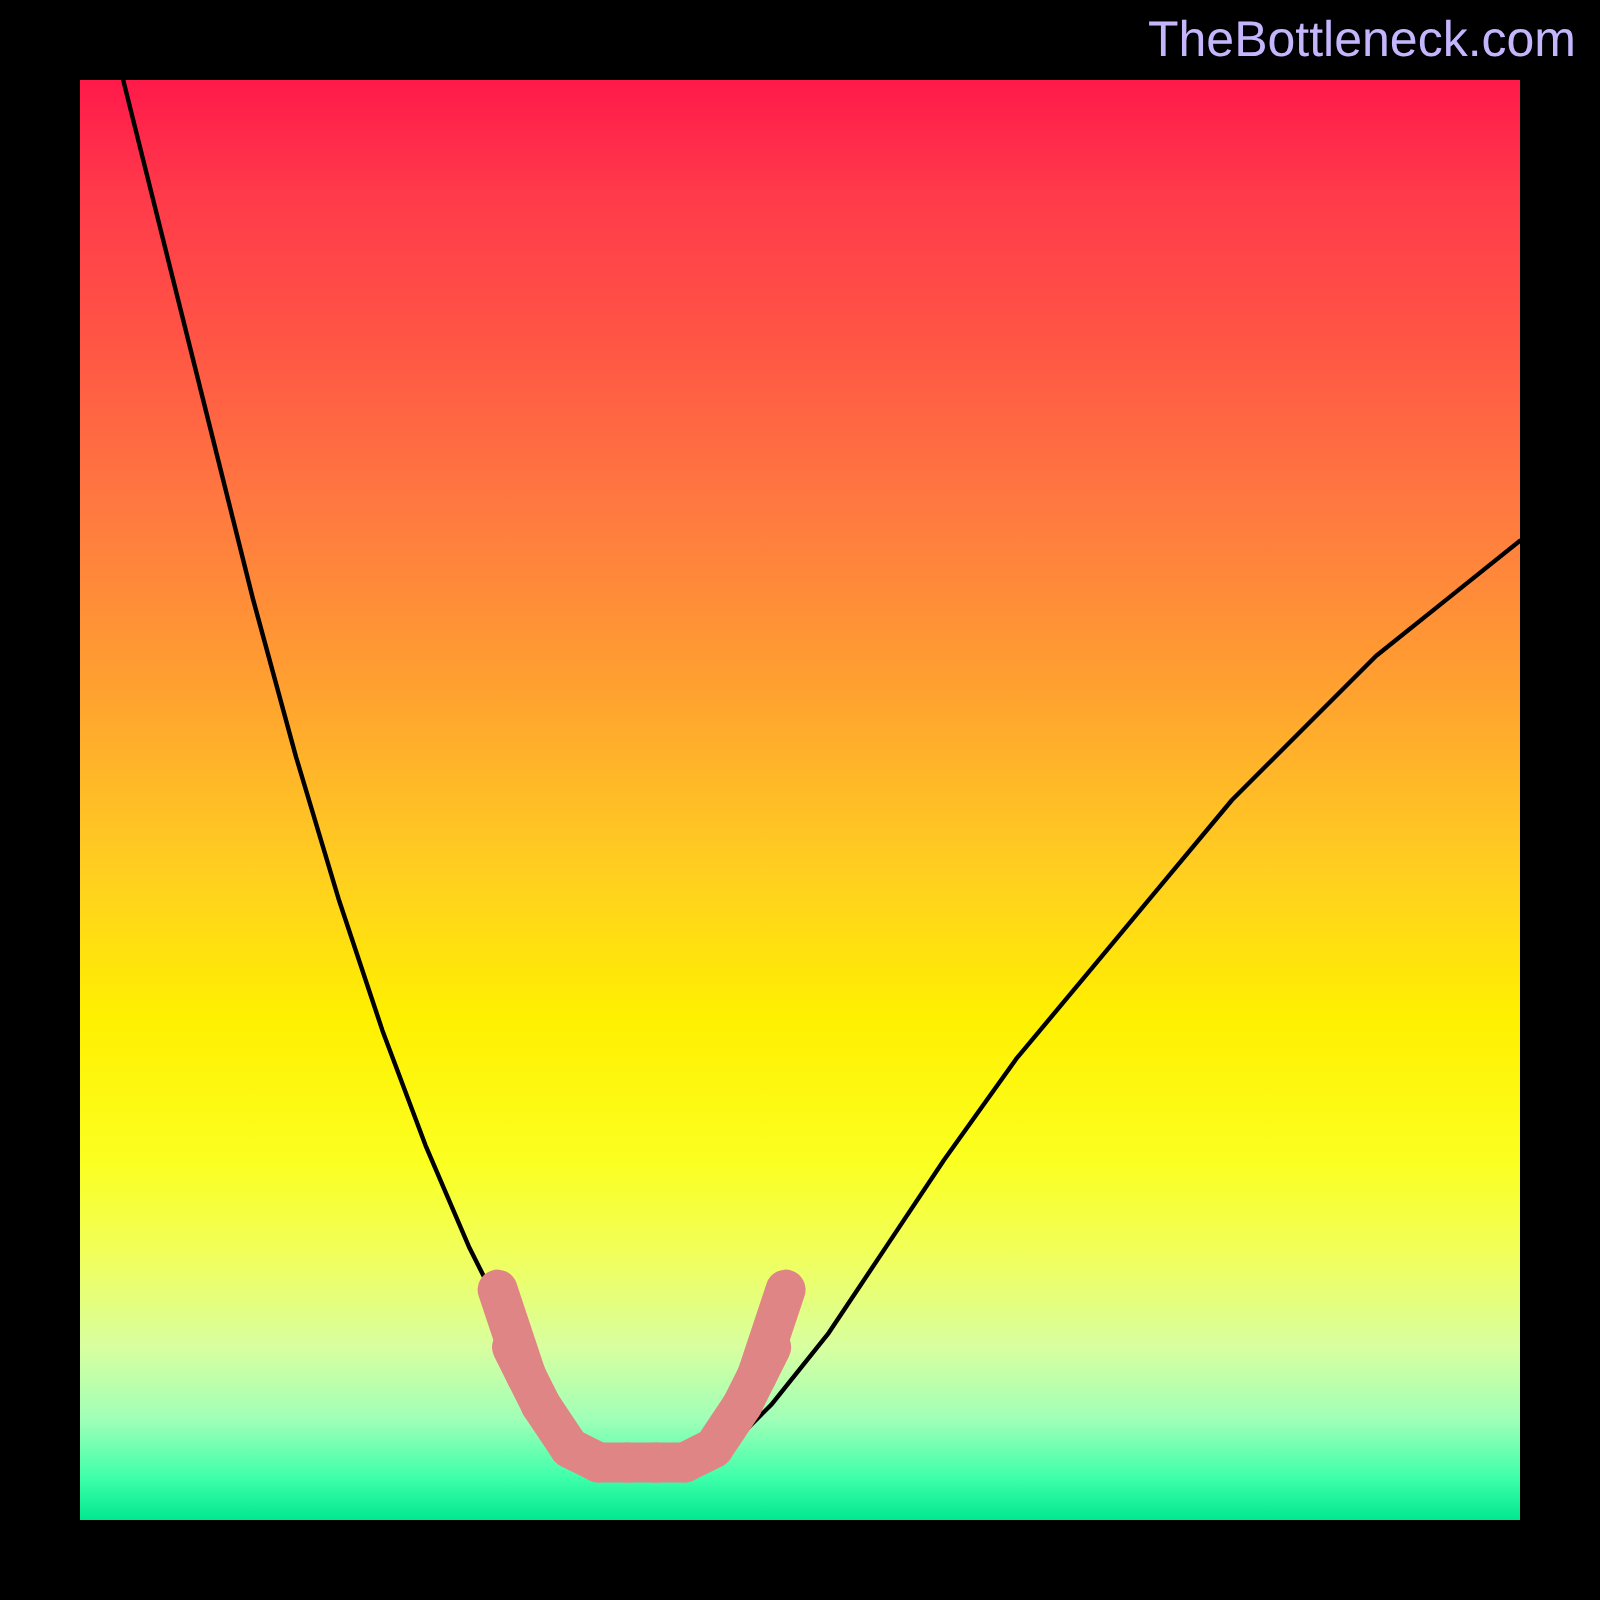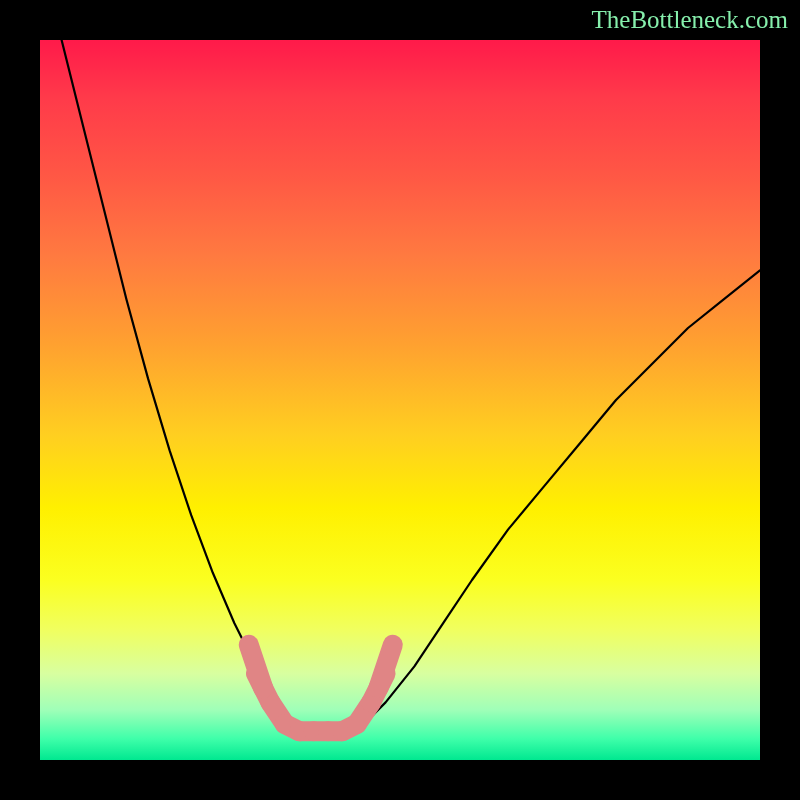--- a/index.html
+++ b/index.html
@@ -8,26 +8,25 @@
     height: 800px;
     background: #000;
     position: relative;
     font-family: Arial, sans-serif;
     overflow: hidden;
   }
   .watermark {
     position: absolute;
     top: 6px;
     right: 12px;
-    color: #86efac;
+    color: #c4b5fd;
     font-size: 25px;
     font-weight: 500;
     z-index: 10;
     letter-spacing: 0px;
-    font-family: Liberation Serif, serif;
   }
   .plot-area {
     position: absolute;
     left: 40px;
     top: 40px;
     width: 720px;
     height: 720px;
     overflow: hidden;
   }
   .gradient-bg {

